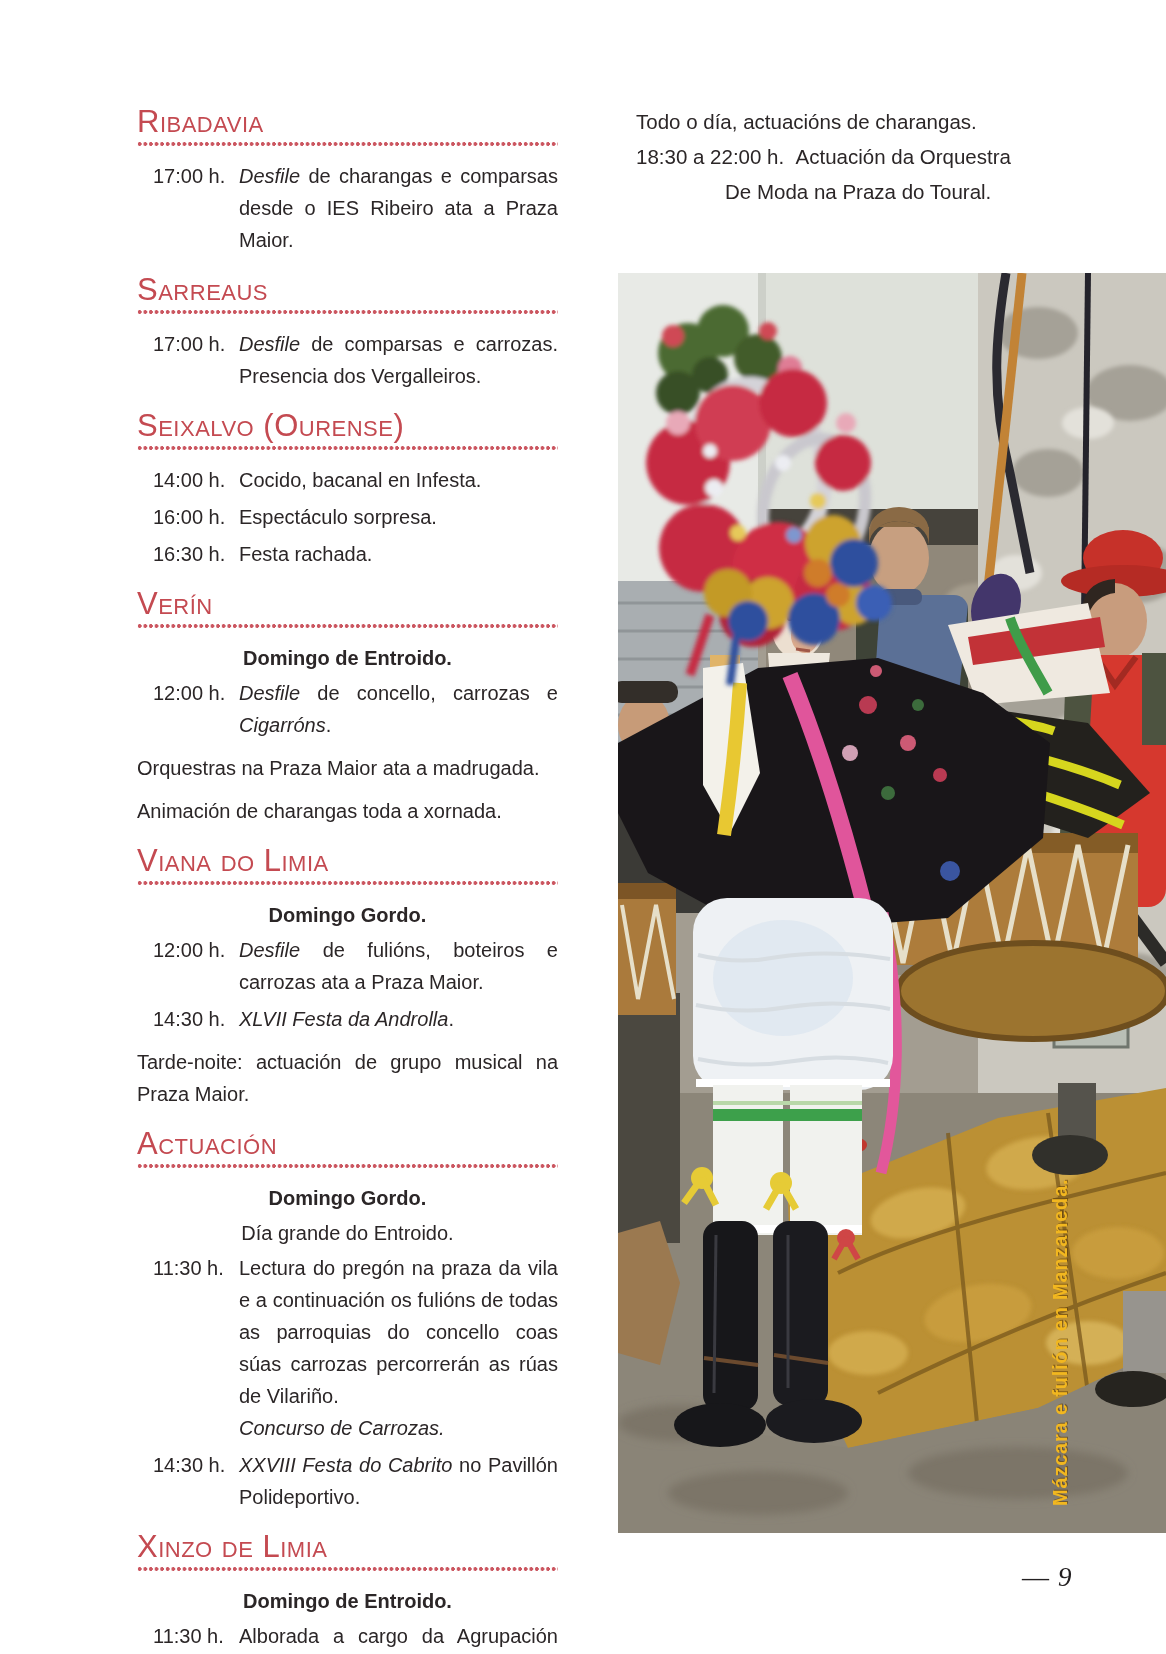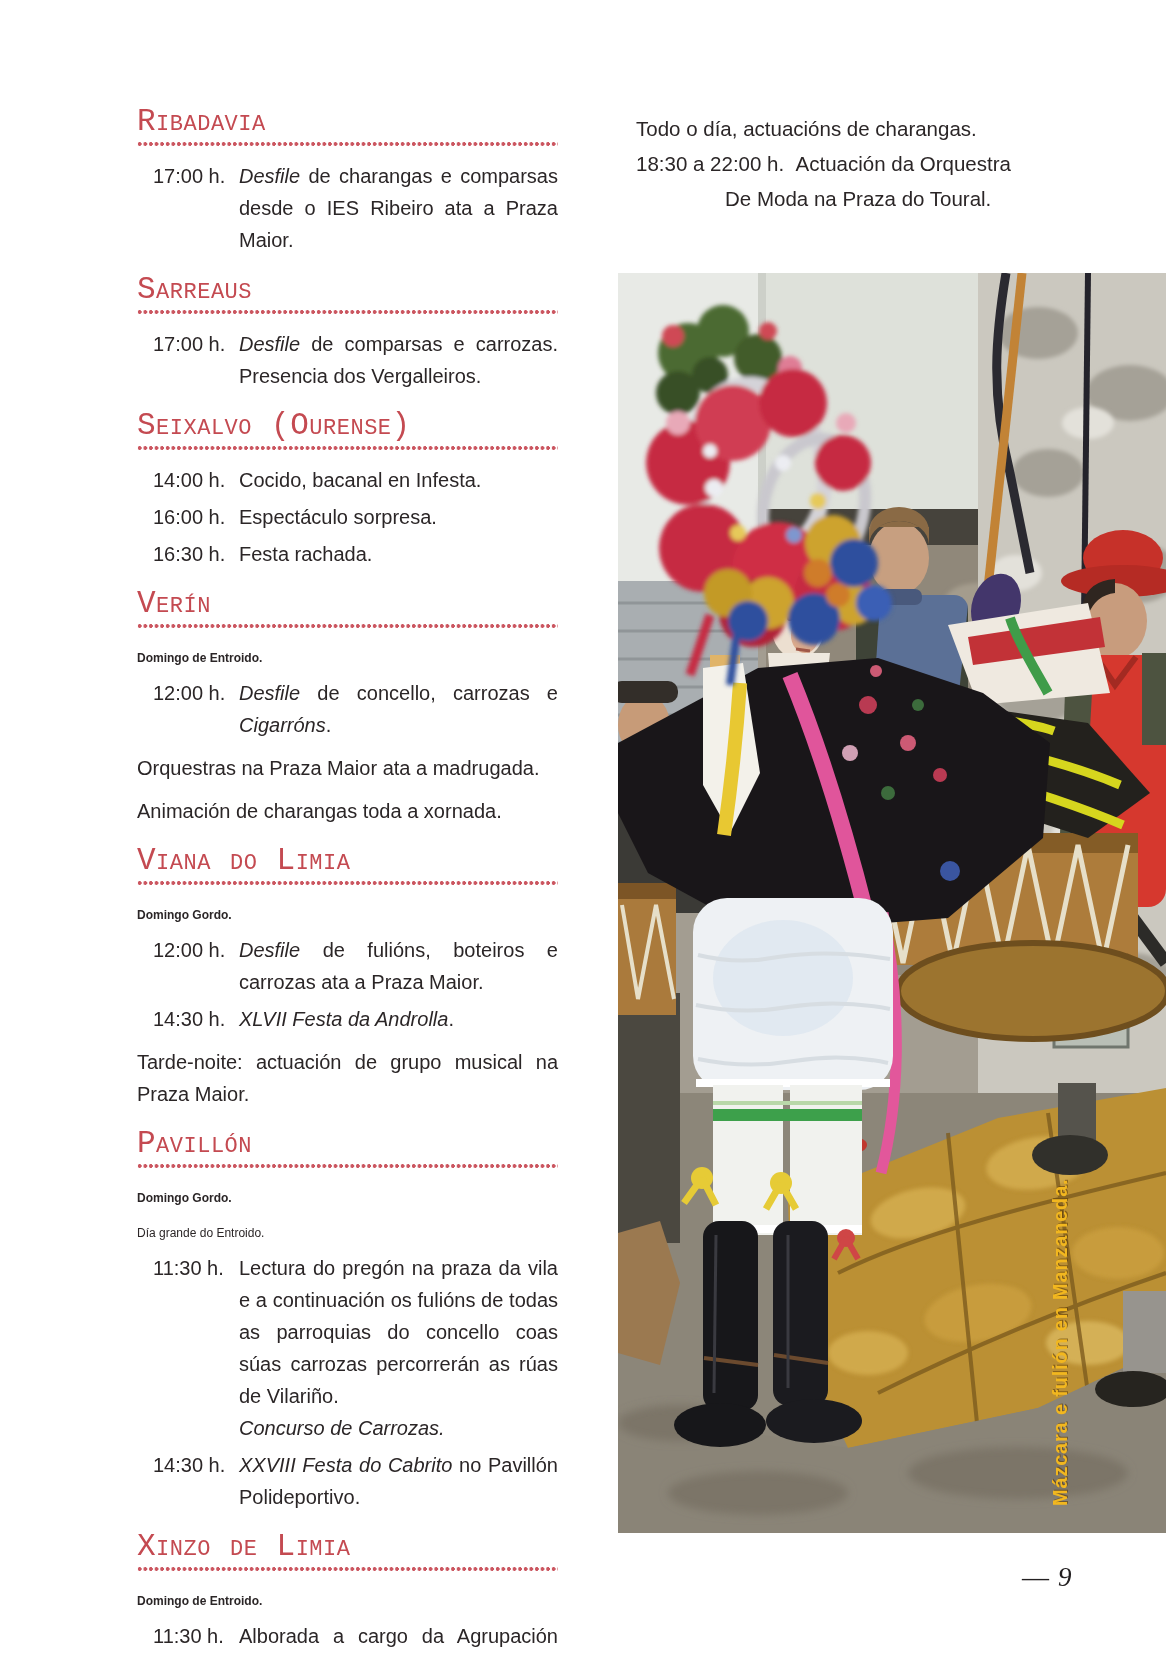--- a/index.html
+++ b/index.html
@@ -5,37 +5,37 @@
   :root{
     --red:#c44a51; --red2:#cb5660; --ink:#2b2627; --yellow:#f2b71f;
   }
   html,body{margin:0;padding:0;background:#ffffff;}
   .page{position:relative;width:1166px;height:1654px;background:#ffffff;overflow:hidden;
         font-family:"Liberation Sans",sans-serif;color:var(--ink);}
   
   .left-col{position:absolute;left:137px;top:106px;width:421px;}
   .section{margin-bottom:18px;}
   .sec-head{margin-bottom:12px;}
-  .sec-title{display:block;font-family:Liberation Mono, monospace;font-variant:small-caps;
+  .sec-title{display:block;font-family:Liberation Sans, sans-serif;font-variant:small-caps;
              font-size:31px;line-height:32px;color:var(--red);letter-spacing:0.5px;}
   .dotted{height:7px;margin-top:3px;background-image:radial-gradient(circle at 2.6px 3px,var(--red2) 1.7px,rgba(0,0,0,0) 2.1px);
           background-size:5.6px 7px;background-repeat:repeat-x;}
   .entry{display:flex;margin-bottom:5px;font-size:20px;line-height:32px;margin-left:16px;}
   .time{flex:none;width:86px;}
   .entry-body{flex:1;text-align:justify;}
-  .note{font-size:12px;line-height:32px;margin-bottom:3px;font-weight:700;}
+  .note{font-size:20px;line-height:32px;margin-bottom:3px;font-weight:700;text-align:center;}
   .note.reg{font-weight:400;}
   .para{font-size:20px;line-height:32px;margin-top:11px;text-align:justify;}
   .run.r{font-style:normal;font-weight:400;}
   .run.b{font-weight:700;}
   .run.i{}
   .run.bi{font-weight:400;font-style:italic;}
   .run.blockrun{display:block;}
   
-  .right-intro{position:absolute;left:636px;top:111px;width:382px;font-size:20.5px;line-height:35px;}
+  .right-intro{position:absolute;left:636px;top:104px;width:382px;font-size:20.5px;line-height:35px;}
   .intro-line{white-space:normal;}
   .intro-line.indent{padding-left:89px;}
   
   .photo{position:absolute;left:618px;top:273px;width:548px;height:1260px;margin:0;overflow:hidden;}
   .photo svg{display:block;}
   .caption{position:absolute;left:431px;top:1233px;transform:rotate(-90deg);transform-origin:0 0;
            white-space:nowrap;font-weight:700;font-size:20px;letter-spacing:0.8px;color:var(--yellow);
            text-shadow:1px 1px 0 rgba(90,55,0,0.55);}
   
   .page-number{position:absolute;left:1022px;top:1562px;font-family:"Liberation Serif",serif;
@@ -110,21 +110,21 @@
           <div class="entry-body"><span class="run bi">Desfile</span><span class="run r"> de fulións, boteiros e carrozas ata a Praza Maior.</span></div>
         </div>
         <div class="entry">
           <span class="time">14:30 h.</span>
           <div class="entry-body"><span class="run bi">XLVII Festa da Androlla</span><span class="run r">.</span></div>
         </div>
         <div class="para"><span class="run r">Tarde-noite: actuación de grupo musical na Praza Maior.</span></div>
       </section>
       <section class="section">
         <div class="sec-head">
-          <span class="sec-title">Pavillón</span>
+          <span class="sec-title">Actuación</span>
           <div class="dotted"></div>
         </div>
         <div class="note"><span class="run b">Domingo Gordo.</span></div>
         <div class="note reg"><span class="run r">Día grande do Entroido.</span></div>
         <div class="entry">
           <span class="time">11:30 h.</span>
           <div class="entry-body"><span class="run r">Lectura do pregón na praza da vila e a continuación os fulións de todas as parroquias do concello coas súas carrozas percorrerán as rúas de Vilariño.</span><span class="run bi blockrun">Concurso de Carrozas.</span></div>
         </div>
         <div class="entry">
           <span class="time">14:30 h.</span>

